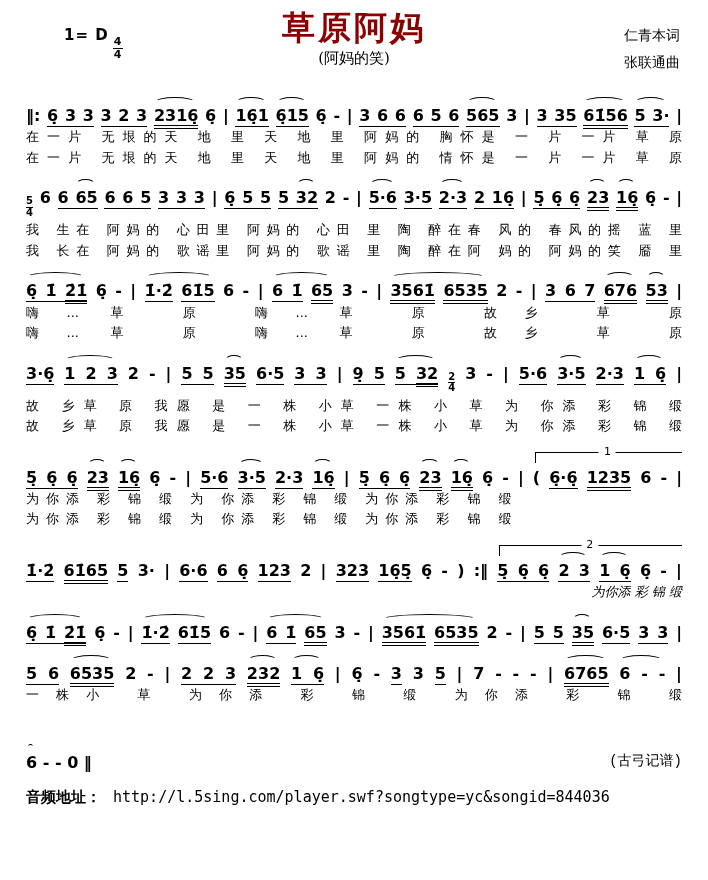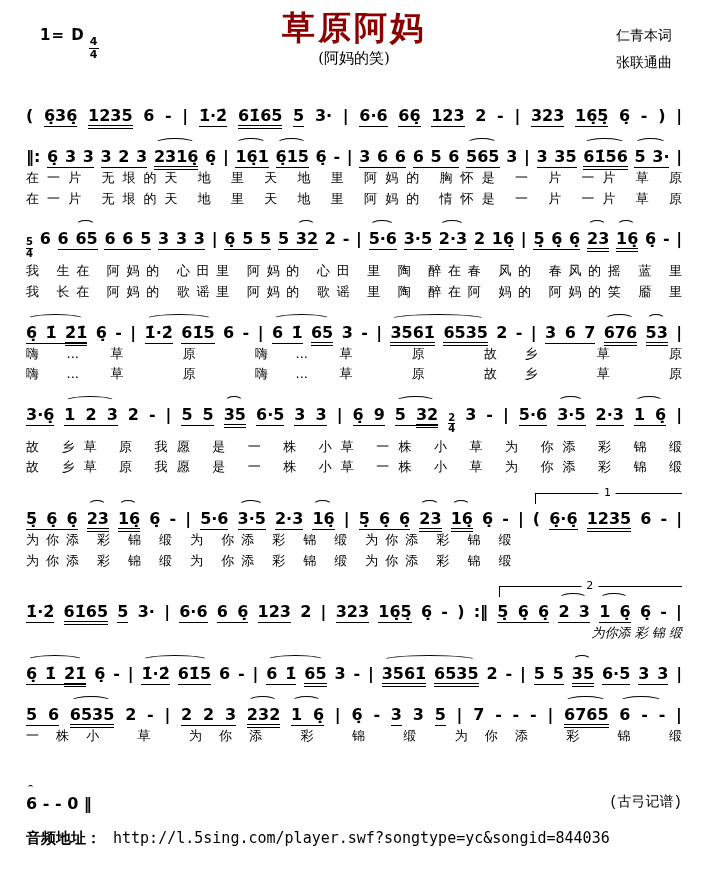--- a/index.html
+++ b/index.html
@@ -1,27 +1,27 @@
 <!DOCTYPE html>
 <html style="--title-color: #8b0000;"><head>
 <meta charset="utf-8">
 <style>
   html,body{margin:0;padding:0;background:#fff;}
   body{width:708px;height:880px;box-sizing:border-box;padding:10px 26px 0 26px;
        font-family:"DejaVu Sans",sans-serif;color:#000;overflow:hidden;position:relative;}
 
   
   .header{position:relative;height:82px;text-align:center;}
-  .key{position:absolute;left:14px;top:16px;font-weight:bold;font-size:15px;letter-spacing:1px;}
+  .key{position:absolute;left:38px;top:16px;font-weight:bold;font-size:15px;letter-spacing:1px;}
   .frac{display:inline-flex;flex-direction:column;font-size:11px;line-height:1.05;
         vertical-align:-5px;margin-left:4px;font-weight:bold;text-align:center;}
   .frac .top{border-bottom:1.3px solid #000;padding:0 1px;}
   .title{font-size:33px;font-weight:bold;letter-spacing:3px;color:var(--title-color,#8b0000);line-height:1.1;}
   .subtitle{font-size:15px;margin-top:3px;font-family:"DejaVu Serif",serif;}
-  .credits{position:absolute;right:10px;top:12px;font-size:14px;line-height:1.9;
+  .credits{position:absolute;right:2px;top:12px;font-size:14px;line-height:1.9;
            font-family:"DejaVu Serif",serif;text-align:left;}
 
   
   .system{margin-bottom:8px;}
   .notes{font-weight:bold;font-size:16px;line-height:1.2;padding-top:14px;
          text-align:justify;text-align-last:justify;}
   .notes.padxl{padding-top:25px;}
   .lyrics{font-size:13px;margin-top:3px;text-align:justify;text-align-last:justify;line-height:1.35;}
   .lyrics.right{text-align:right;text-align-last:right;}
 
@@ -60,42 +60,39 @@
   <div class="title">草原阿妈</div>
   <div class="subtitle">(阿妈的笑)</div>
   <div class="credits">
     <div>仁青本词</div>
     <div>张联通曲</div>
   </div>
 </div>
 
 <div>
     <div class="system">
-      <div class="notes">( <span class="u1">6̣36̣</span> <span class="u2">1235</span> 6 - | <span class="u1">1̇·2̇</span> <span class="u2">61̇65</span> <span class="u1">5</span> 3· | <span class="u1">6·6</span> <span class="u1">66̣</span> <span class="u1">123</span> 2 - | <span class="u1">323</span> <span class="u1">16̣5̣</span> 6̣ - ) |</div>
-    </div>
-    <div class="system">
       <div class="notes">‖: <span class="u1">6̣ 3 3</span> <span class="u1">3 2 3</span> <span class="arc"><span class="u2">2316̣</span></span> 6̣ | <span class="arc"><span class="u1">16̣1</span></span> <span class="arc"><span class="u1">6̣15</span></span> 6̣ - | <span class="u1">3 6 6</span> <span class="u1">6 5 6</span> <span class="arc"><span class="u1">565</span></span> 3 | <span class="u1">3 35</span> <span class="arc"><span class="u2">61̇56</span></span> <span class="arc"><span class="u1">5 3·</span></span> |</div>
       <div class="lyrics">在一片 无垠的天 地 里 天 地 里 阿妈的 胸怀是 一 片 一片 草 原</div>
       <div class="lyrics">在一片 无垠的天 地 里 天 地 里 阿妈的 情怀是 一 片 一片 草 原</div>
     </div>
     <div class="system">
       <div class="notes"><span class="tsig">
           <span class="top" style="border-bottom: 1px solid rgb(0, 0, 0);">5</span>
           <span>4</span>
         </span> 6 <span class="u1">6 <span class="arc">65</span></span> <span class="u1">6 6 5</span> <span class="u1">3 3 3</span> | <span class="u1">6̣ 5 5</span> <span class="u1">5 <span class="arc">32</span></span> 2 - | <span class="arc"><span class="u1">5·6</span></span> <span class="u1">3·5</span> <span class="arc"><span class="u1">2·3</span></span> <span class="u1">2 16̣</span> | <span class="u1">5̣ 6̣ 6̣</span> <span class="arc"><span class="u2">23</span></span> <span class="arc"><span class="u2">16̣</span></span> 6̣ - |</div>
       <div class="lyrics">我 生在 阿妈的 心田里 阿妈的 心田 里 陶 醉在春 风的 春风的摇 蓝 里</div>
       <div class="lyrics">我 长在 阿妈的 歌谣里 阿妈的 歌谣 里 陶 醉在阿 妈的 阿妈的笑 靥 里</div>
     </div>
     <div class="system">
       <div class="notes"><span class="arc"><span class="u1">6̣ 1̇ <span class="u2">2̇1̇</span></span></span> 6̣ - | <span class="arc"><span class="u1">1̇·2̇</span> <span class="u1">61̇5</span></span> 6 - | <span class="arc"><span class="u1">6 1̇</span> <span class="u2">65</span></span> 3 - | <span class="arc"><span class="u2">3561̇</span> <span class="u2">6535</span></span> 2 - | <span class="u1">3 6 7</span> <span class="arc"><span class="u2">676</span></span> <span class="arc"><span class="u2">53</span></span> |</div>
       <div class="lyrics">嗨... 草 原 嗨... 草 原 故乡 草 原</div>
       <div class="lyrics">嗨... 草 原 嗨... 草 原 故乡 草 原</div>
     </div>
     <div class="system">
-      <div class="notes"><span class="u1">3·6̣</span> <span class="arc"><span class="u1">1 2 3</span></span> 2 - | <span class="u1">5 5</span> <span class="arc"><span class="u2">35</span></span> <span class="u1">6·5</span> <span class="u1">3 3</span> | <span class="u1">6̣ 9</span> <span class="arc"><span class="u1">5 <span class="u2">32</span></span></span> <span class="tsig">
+      <div class="notes"><span class="u1">3·6̣</span> <span class="arc"><span class="u1">1 2 3</span></span> 2 - | <span class="u1">5 5</span> <span class="arc"><span class="u2">35</span></span> <span class="u1">6·5</span> <span class="u1">3 3</span> | <span class="u1">9̣ 5</span> <span class="arc"><span class="u1">5 <span class="u2">32</span></span></span> <span class="tsig">
           <span class="top" style="border-bottom: 1px solid rgb(0, 0, 0);">2</span>
           <span>4</span>
         </span> 3 - | <span class="u1">5·6</span> <span class="arc"><span class="u1">3·5</span></span> <span class="u1">2·3</span> <span class="arc"><span class="u1">1 6̣</span></span> |</div>
       <div class="lyrics">故 乡草 原 我愿 是 一 株 小草 一株 小 草 为 你添 彩 锦 缎</div>
       <div class="lyrics">故 乡草 原 我愿 是 一 株 小草 一株 小 草 为 你添 彩 锦 缎</div>
     </div>
     <div class="system">
       <div class="notes padxl"><span class="u1">5̣ 6̣ 6̣</span> <span class="arc"><span class="u2">23</span></span> <span class="arc"><span class="u2">16̣</span></span> 6̣ - | <span class="u1">5·6</span> <span class="arc"><span class="u1">3·5</span></span> <span class="u1">2·3</span> <span class="arc"><span class="u1">16̣</span></span> | <span class="u1">5̣ 6̣ 6̣</span> <span class="arc"><span class="u2">23</span></span> <span class="arc"><span class="u2">16̣</span></span> 6̣ - | <span class="volta" data-n="1">( <span class="u1">6̣·6̣</span> <span class="u2">1235</span> 6 - |</span></div>
       <div class="lyrics" style="width: 74%;">为你添 彩 锦 缎 为 你添 彩 锦 缎 为你添 彩 锦 缎</div>
       <div class="lyrics" style="width: 74%;">为你添 彩 锦 缎 为 你添 彩 锦 缎 为你添 彩 锦 缎</div>

